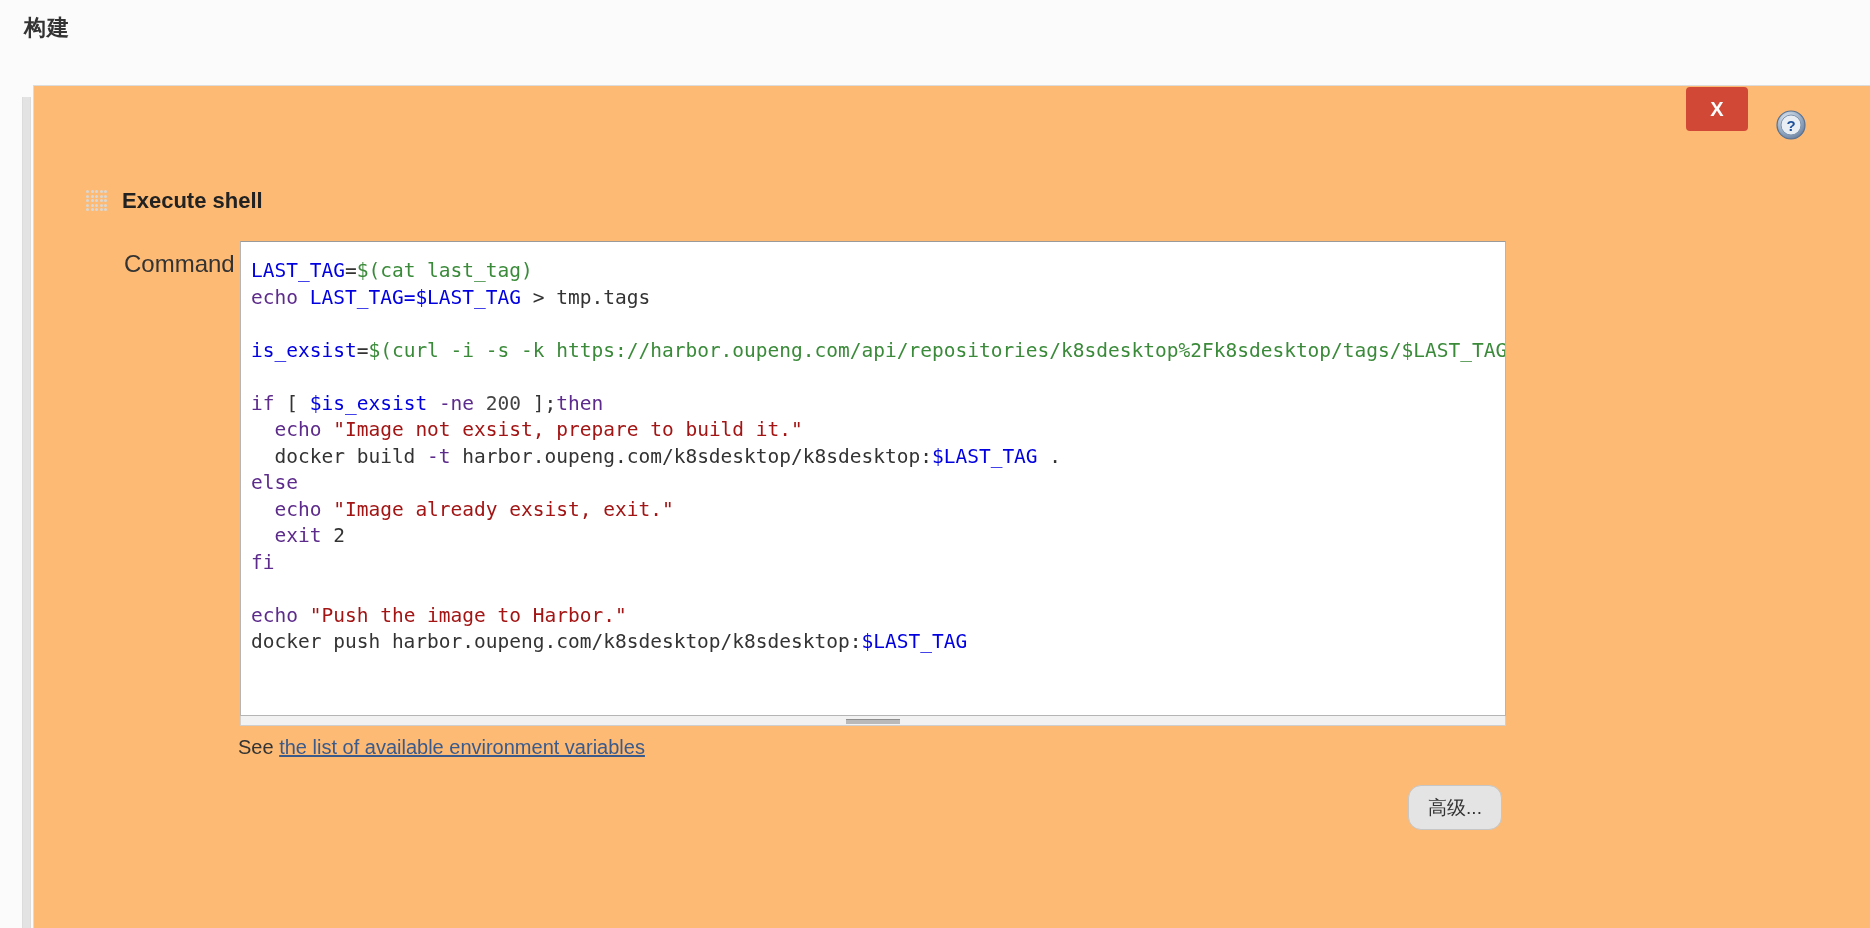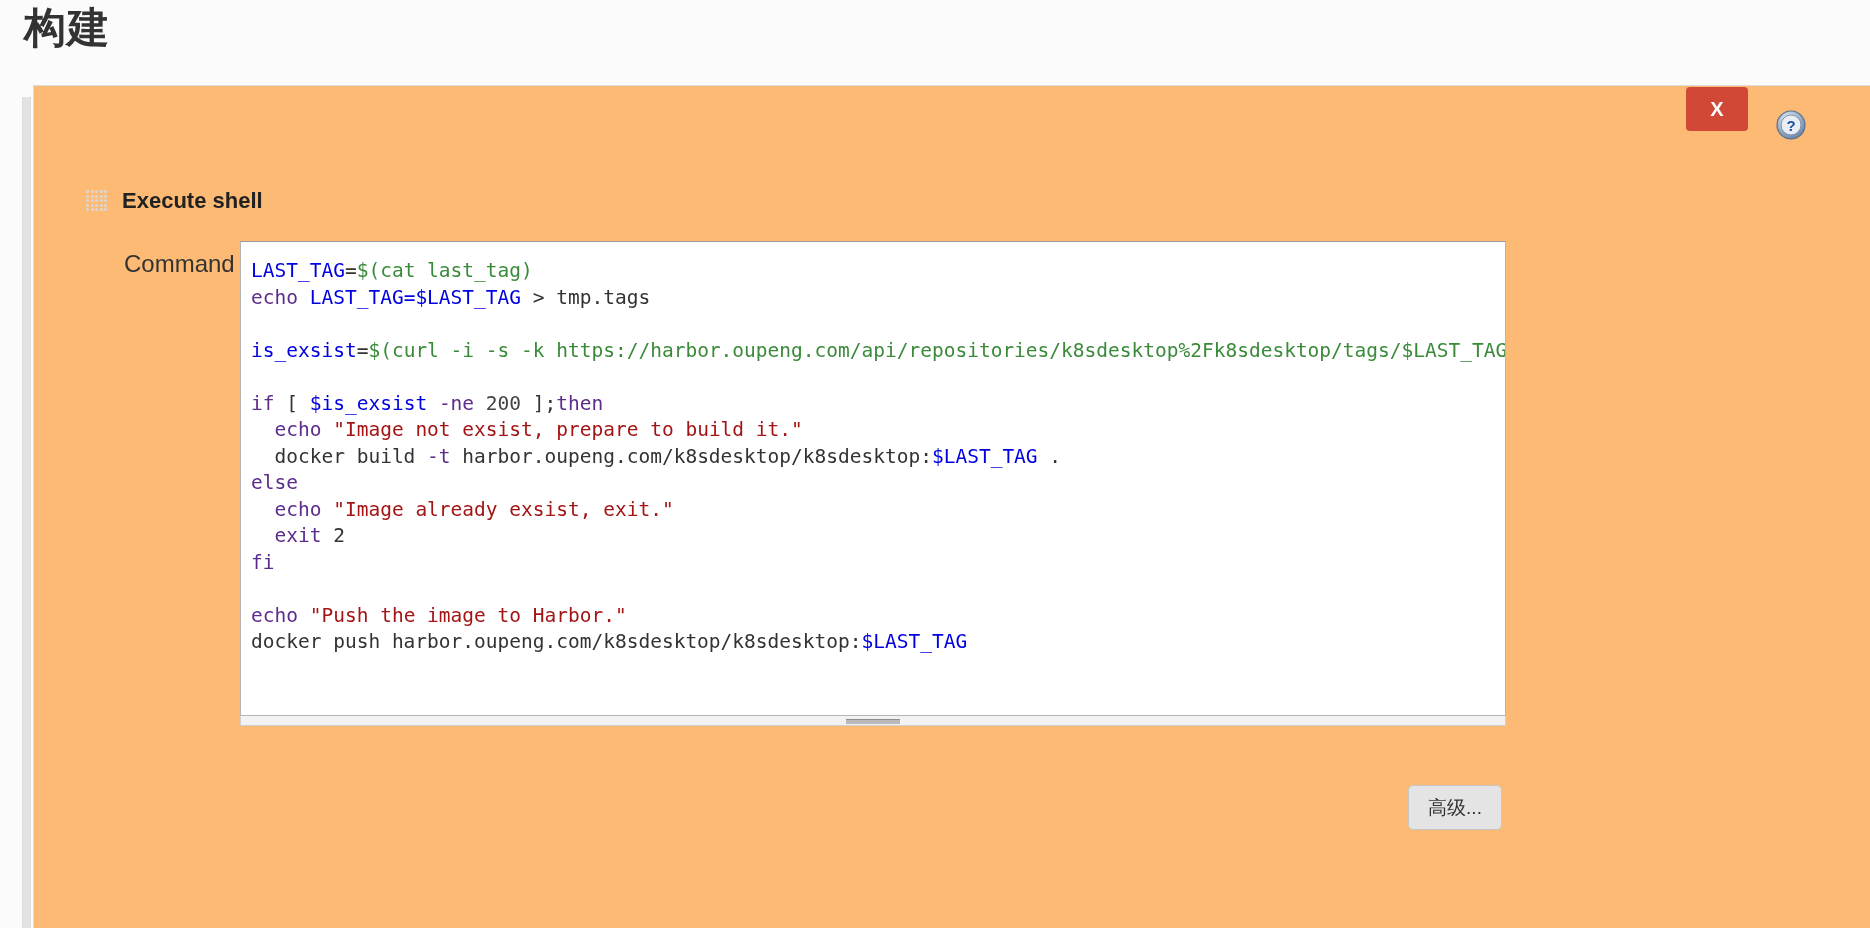--- a/index.html
+++ b/index.html
@@ -7,21 +7,21 @@
     margin: 0; padding: 0;
     width: 1870px; height: 928px;
     background: #fbfbfb;
     font-family: "Liberation Sans", sans-serif;
     overflow: hidden;
   }
 
   #page-title {
     position: absolute;
     left: 24px; top: 6px;
-    font-size: 42px;
+    font-size: 22px;
     font-weight: 700;
     color: #333333;
     letter-spacing: 1px;
     line-height: 44px;
   }
 
   
   #drag-strip {
     position: absolute;
     left: 22px; top: 97px;
@@ -171,21 +171,21 @@
 
   
   #advanced-button {
     position: absolute;
     left: 1374px; top: 699px;
     min-width: 94px;
     height: 45px;
     padding: 0 16px;
     background: #e4e4e4;
     border: 1px solid #c6c6c6;
-    border-radius: 5px;
+    border-radius: 13px;
     font-size: 19px;
     color: #333333;
     font-family: "Liberation Sans", sans-serif;
     cursor: pointer;
   }
 </style>
 </head>
 <body>
 
 <div id="page-title">构建</div>
@@ -227,20 +227,23 @@
 
   <div id="command-label">Command</div>
 
   <div id="command-field-wrap">
     <div id="command-textarea">
       <div id="code-lines"><div class="code-line"><span class="tok-var">LAST_TAG</span><span class="tok-plain">=</span><span class="tok-subst">$(cat last_tag)</span></div><div class="code-line"><span class="tok-kw">echo</span><span class="tok-plain"> </span><span class="tok-var">LAST_TAG=$LAST_TAG</span><span class="tok-plain"> &gt; tmp.tags</span></div><div class="code-line">&nbsp;</div><div class="code-line"><span class="tok-var">is_exsist</span><span class="tok-plain">=</span><span class="tok-subst">$(curl -i -s -k https://harbor.oupeng.com/api/repositories/k8sdesktop%2Fk8sdesktop/tags/$LAST_TAG -w %{http_code} -o /dev/null)</span></div><div class="code-line">&nbsp;</div><div class="code-line"><span class="tok-kw">if</span><span class="tok-plain"> [ </span><span class="tok-var">$is_exsist</span><span class="tok-plain"> </span><span class="tok-kw">-ne</span><span class="tok-plain"> </span><span class="tok-num">200</span><span class="tok-plain"> ];</span><span class="tok-kw">then</span></div><div class="code-line"><span class="tok-plain">  </span><span class="tok-kw">echo</span><span class="tok-plain"> </span><span class="tok-str">"Image not exsist, prepare to build it."</span></div><div class="code-line"><span class="tok-plain">  docker build </span><span class="tok-kw">-t</span><span class="tok-plain"> harbor.oupeng.com/k8sdesktop/k8sdesktop:</span><span class="tok-var">$LAST_TAG</span><span class="tok-plain"> .</span></div><div class="code-line"><span class="tok-kw">else</span></div><div class="code-line"><span class="tok-plain">  </span><span class="tok-kw">echo</span><span class="tok-plain"> </span><span class="tok-str">"Image already exsist, exit."</span></div><div class="code-line"><span class="tok-plain">  </span><span class="tok-kw">exit</span><span class="tok-plain"> 2</span></div><div class="code-line"><span class="tok-kw">fi</span></div><div class="code-line">&nbsp;</div><div class="code-line"><span class="tok-kw">echo</span><span class="tok-plain"> </span><span class="tok-str">"Push the image to Harbor."</span></div><div class="code-line"><span class="tok-plain">docker push harbor.oupeng.com/k8sdesktop/k8sdesktop:</span><span class="tok-var">$LAST_TAG</span></div></div>
     </div>
     <div id="textarea-resize-bar"></div>
   </div>
 
+  <div id="env-var-line">
+    <span>See </span><a id="env-var-link" href="#">the list of available environment variables</a>
+  </div>
 
   <button id="advanced-button">高级...</button>
 
 </div>
 
 <button id="close-button">X</button>
 
 <span id="help-icon">
   <svg width="30" height="30" viewBox="0 0 30 30">
     <defs>

